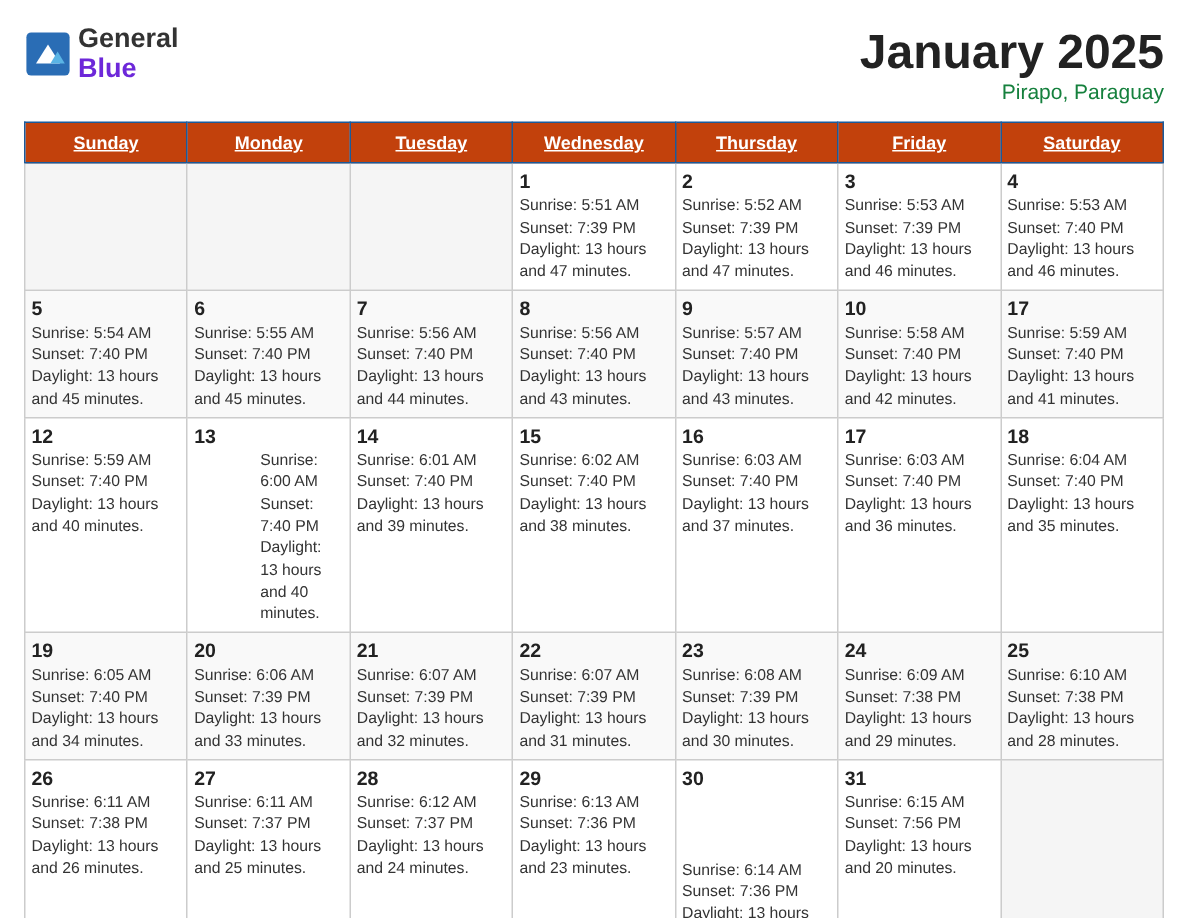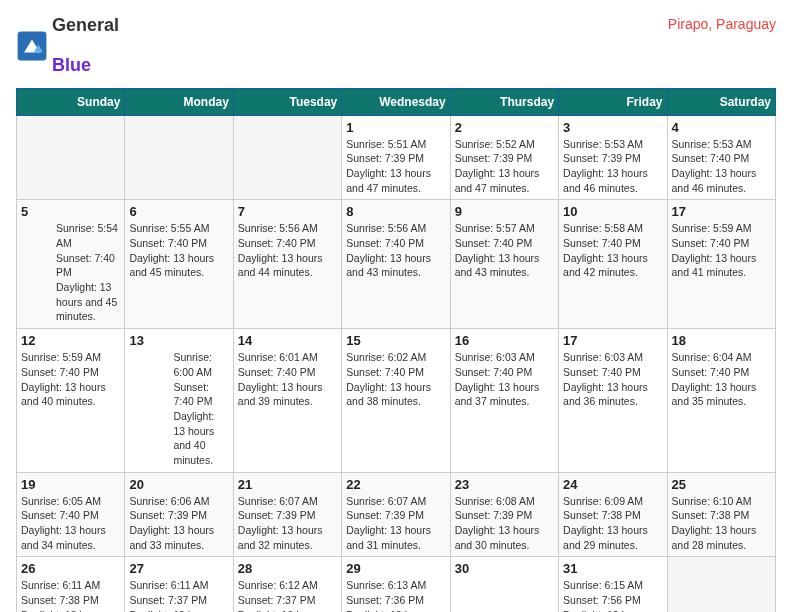--- a/index.html
+++ b/index.html
@@ -19,54 +19,54 @@
     .logo {
       display: flex;
       align-items: center;
     }
     .logo-text {
       display: flex;
       flex-direction: column;
       font-weight: bold;
       font-size: 18px;
       line-height: 1.1;
-      gap: 20px;
     }
     .logo-general { color: #333; }
     .logo-blue { color: #6d28d9; }
     .logo-icon {
       width: 32px;
       height: 32px;
       margin-right: 4px;
     }
     .title-block {
       text-align: right;
     }
     .month-title {
       font-size: 32px;
       font-weight: bold;
       color: #222;
     }
     .location {
       font-size: 14px;
-      color: #ef4444;
+      color: #15803d;
     }
     table {
       width: 100%;
       border-collapse: collapse;
       font-size: 11px;
     }
     thead tr th {
-      background-color: #0f766e;
+      background-color: #c2410c;
       color: #fff;
       padding: 6px 4px;
-      text-align: right;
+      text-align: center;
       font-size: 12px;
       font-weight: bold;
       border: 1px solid #1a5a9a;
+      text-decoration: underline;
     }
     tbody tr td {
       border: 1px solid #ccc;
       vertical-align: top;
       padding: 4px;
       width: calc(100% / 7);
       min-height: 70px;
       background: #fff;
     }
     tbody tr:nth-child(even) td {
@@ -96,20 +96,21 @@
       <rect x="2" y="2" width="36" height="36" rx="4" fill="#2a6db5"></rect>
       <polygon points="10,28 20,12 30,28" fill="white"></polygon>
       <polygon points="22,28 28,18 34,28" fill="#5ab4e5"></polygon>
     </svg>
     <div class="logo-text">
       <span class="logo-general">General</span>
       <span class="logo-blue">Blue</span>
     </div>
   </div>
   <div class="title-block">
+    <div class="month-title">January 2025</div>
     <div class="location">Pirapo, Paraguay</div>
   </div>
 </div>
 
 <table>
   <thead>
     <tr>
     <th>Sunday</th>
         <th>Monday</th>
         <th>Tuesday</th>
@@ -145,21 +146,21 @@
         <td>
           <div class="day-number">4</div>
           <div class="day-info" style="white-space: pre-line;">Sunrise: 5:53 AM
 Sunset: 7:40 PM
 Daylight: 13 hours and 46 minutes.</div>
         </td>
       </tr>
       <tr>
         <td>
           <div class="day-number">5</div>
-          <div class="day-info" style="white-space: pre-line; margin-left: 35px;">Sunrise: 5:54 AM
+          <div class="day-info" style="white-space: pre-line;">Sunrise: 5:54 AM
 Sunset: 7:40 PM
 Daylight: 13 hours and 45 minutes.</div>
         </td>
         <td>
           <div class="day-number">6</div>
           <div class="day-info" style="white-space: pre-line;">Sunrise: 5:55 AM
 Sunset: 7:40 PM
 Daylight: 13 hours and 45 minutes.</div>
         </td>
         <td>

